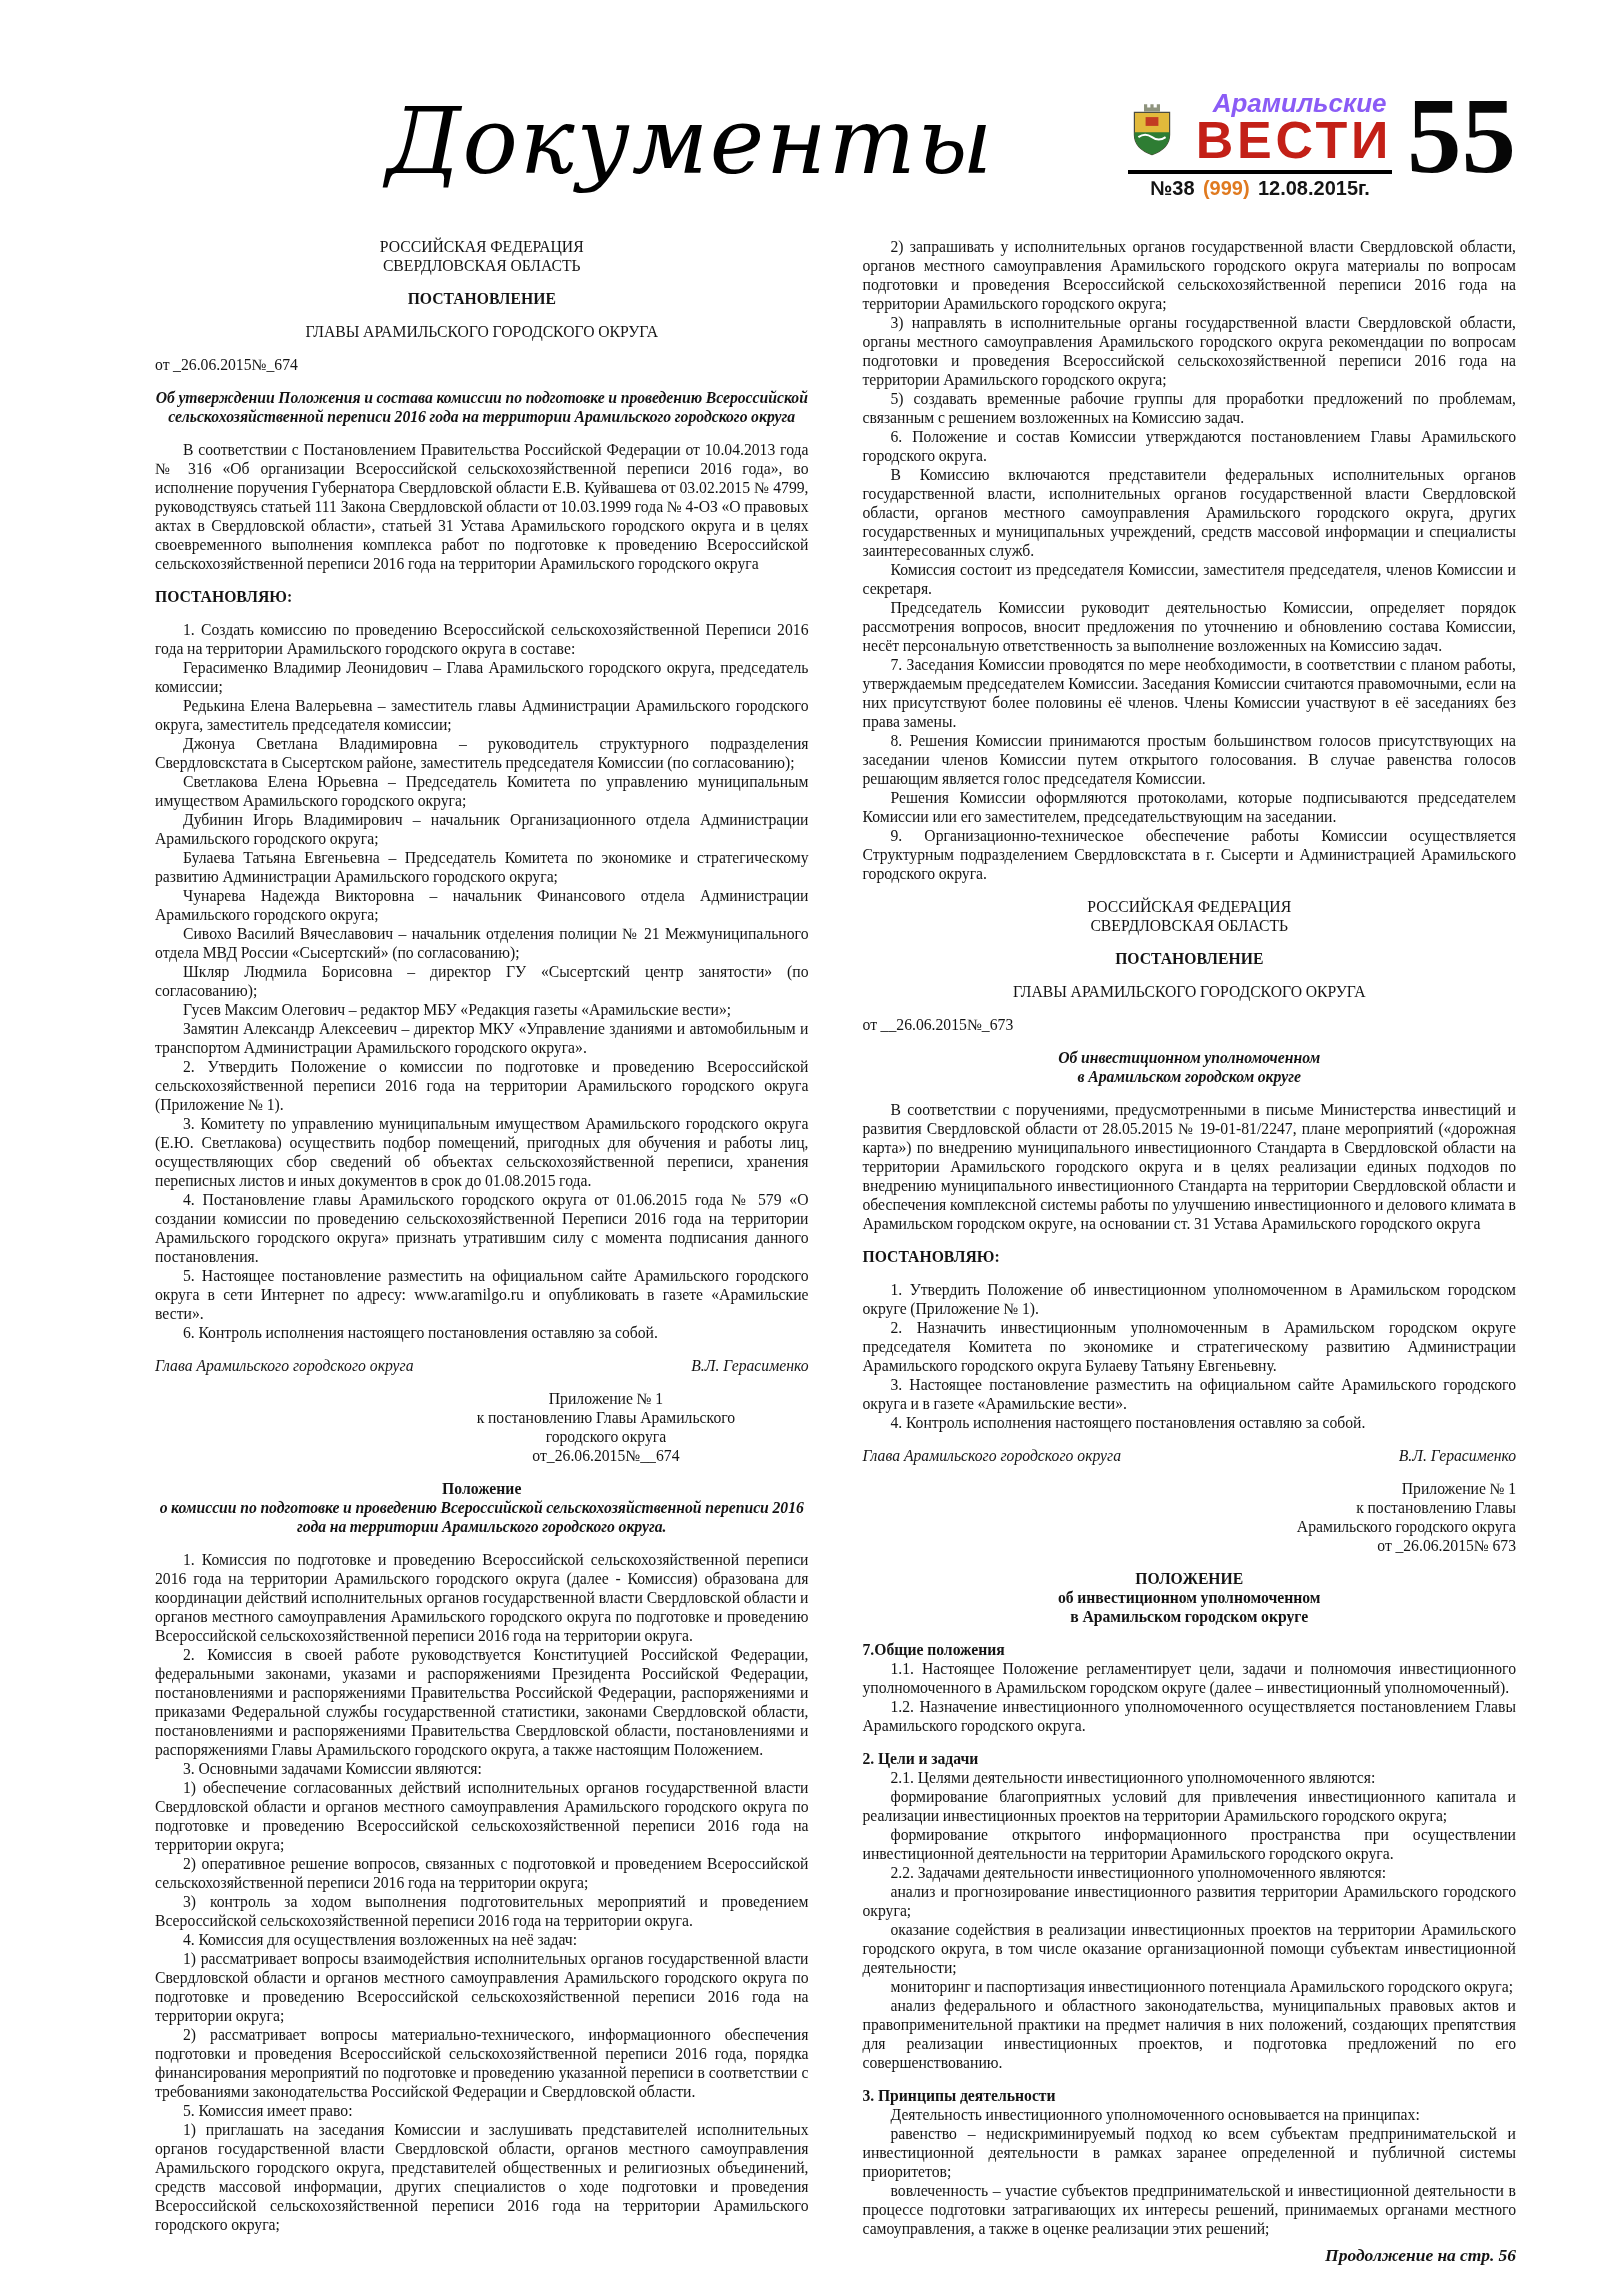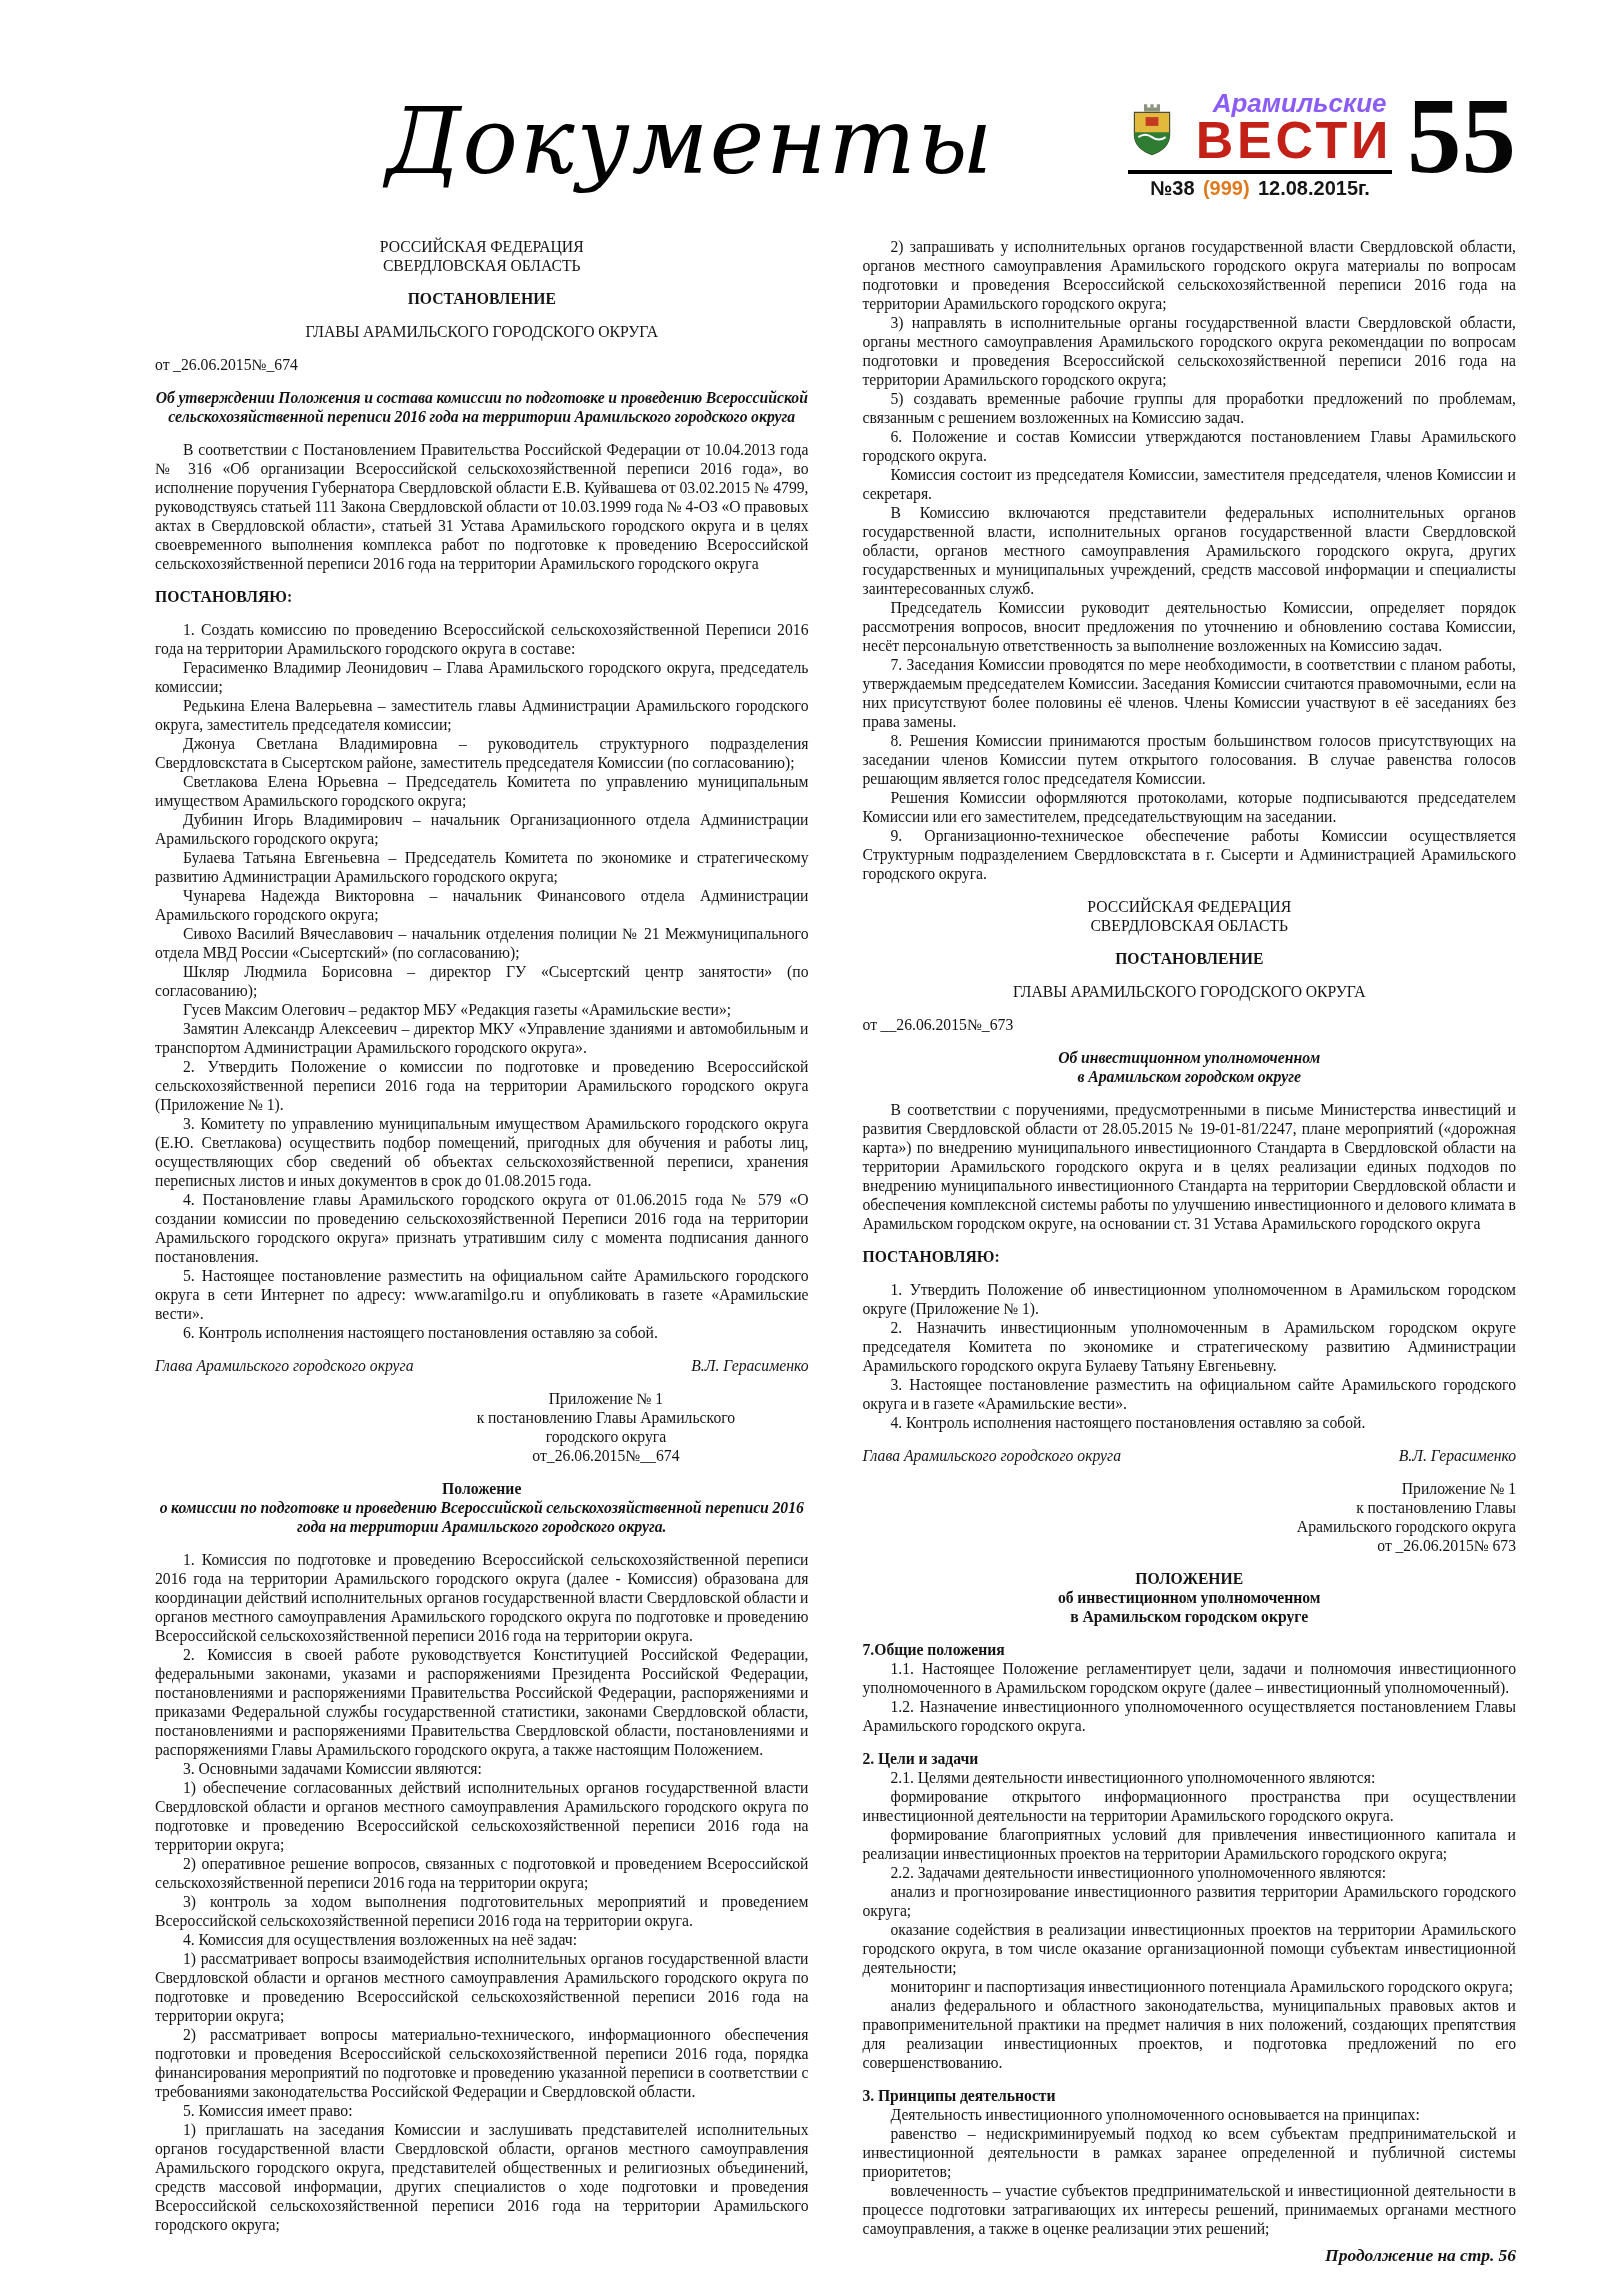--- a/index.html
+++ b/index.html
@@ -147,22 +147,22 @@
         <p class="para j">1) рассматривает вопросы взаимодействия исполнительных органов государственной власти Свердловской области и органов местного самоуправления Арамильского городского округа по подготовке и проведению Всероссийской сельскохозяйственной переписи 2016 года на территории округа;</p>
         <p class="para j">2) рассматривает вопросы материально-технического, информационного обеспечения подготовки и проведения Всероссийской сельскохозяйственной переписи 2016 года, порядка финансирования мероприятий по подготовке и проведению указанной переписи в соответствии с требованиями законодательства Российской Федерации и Свердловской области.</p>
         <p class="para j">5. Комиссия имеет право:</p>
         <p class="para j">1) приглашать на заседания Комиссии и заслушивать представителей исполнительных органов государственной власти Свердловской области, органов местного самоуправления Арамильского городского округа, представителей общественных и религиозных объединений, средств массовой информации, других специалистов о ходе подготовки и проведения Всероссийской сельскохозяйственной переписи 2016 года на территории Арамильского городского округа;</p>
       </section>
     <section class="col">
         <p class="para j">2) запрашивать у исполнительных органов государственной власти Свердловской области, органов местного самоуправления Арамильского городского округа материалы по вопросам подготовки и проведения Всероссийской сельскохозяйственной переписи 2016 года на территории Арамильского городского округа;</p>
         <p class="para j">3) направлять в исполнительные органы государственной власти Свердловской области, органы местного самоуправления Арамильского городского округа рекомендации по вопросам подготовки и проведения Всероссийской сельскохозяйственной переписи 2016 года на территории Арамильского городского округа;</p>
         <p class="para j">5) создавать временные рабочие группы для проработки предложений по проблемам, связанным с решением возложенных на Комиссию задач.</p>
         <p class="para j">6. Положение и состав Комиссии утверждаются постановлением Главы Арамильского городского округа.</p>
+        <p class="para j">В Комиссию включаются представители федеральных исполнительных органов государственной власти, исполнительных органов государственной власти Свердловской области, органов местного самоуправления Арамильского городского округа, других государственных и муниципальных учреждений, средств массовой информации и специалисты заинтересованных служб.</p>
         <p class="para j">Комиссия состоит из председателя Комиссии, заместителя председателя, членов Комиссии и секретаря.</p>
-        <p class="para j">В Комиссию включаются представители федеральных исполнительных органов государственной власти, исполнительных органов государственной власти Свердловской области, органов местного самоуправления Арамильского городского округа, других государственных и муниципальных учреждений, средств массовой информации и специалисты заинтересованных служб.</p>
         <p class="para j">Председатель Комиссии руководит деятельностью Комиссии, определяет порядок рассмотрения вопросов, вносит предложения по уточнению и обновлению состава Комиссии, несёт персональную ответственность за выполнение возложенных на Комиссию задач.</p>
         <p class="para j">7. Заседания Комиссии проводятся по мере необходимости, в соответствии с планом работы, утверждаемым председателем Комиссии. Заседания Комиссии считаются правомочными, если на них присутствуют более половины её членов. Члены Комиссии участвуют в её заседаниях без права замены.</p>
         <p class="para j">8. Решения Комиссии принимаются простым большинством голосов присутствующих на заседании членов Комиссии путем открытого голосования. В случае равенства голосов решающим является голос председателя Комиссии.</p>
         <p class="para j">Решения Комиссии оформляются протоколами, которые подписываются председателем Комиссии или его заместителем, председательствующим на заседании.</p>
         <p class="para j">9. Организационно-техническое обеспечение работы Комиссии осуществляется Структурным подразделением Свердловскстата в г. Сысерти и Администрацией Арамильского городского округа.</p>
         <div class="gap"></div>
         <p class="para c">РОССИЙСКАЯ ФЕДЕРАЦИЯ</p>
         <p class="para c">СВЕРДЛОВСКАЯ ОБЛАСТЬ</p>
         <div class="gap"></div>
         <p class="para cb">ПОСТАНОВЛЕНИЕ</p>
@@ -196,22 +196,22 @@
         <p class="para cb">ПОЛОЖЕНИЕ</p>
         <p class="para cb">об инвестиционном уполномоченном</p>
         <p class="para cb">в Арамильском городском округе</p>
         <div class="gap"></div>
         <p class="para h">7.Общие положения</p>
         <p class="para j">1.1. Настоящее Положение регламентирует цели, задачи и полномочия инвестиционного уполномоченного в Арамильском городском округе (далее – инвестиционный уполномоченный).</p>
         <p class="para j">1.2. Назначение инвестиционного уполномоченного осуществляется постановлением Главы Арамильского городского округа.</p>
         <div class="gap"></div>
         <p class="para h">2. Цели и задачи</p>
         <p class="para j">2.1. Целями деятельности инвестиционного уполномоченного являются:</p>
+        <p class="para j">формирование благоприятных условий для привлечения инвестиционного капитала и реализации инвестиционных проектов на территории Арамильского городского округа;</p>
         <p class="para j">формирование открытого информационного пространства при осуществлении инвестиционной деятельности на территории Арамильского городского округа.</p>
-        <p class="para j">формирование благоприятных условий для привлечения инвестиционного капитала и реализации инвестиционных проектов на территории Арамильского городского округа;</p>
         <p class="para j">2.2. Задачами деятельности инвестиционного уполномоченного являются:</p>
         <p class="para j">анализ и прогнозирование инвестиционного развития территории Арамильского городского округа;</p>
         <p class="para j">оказание содействия в реализации инвестиционных проектов на территории Арамильского городского округа, в том числе оказание организационной помощи субъектам инвестиционной деятельности;</p>
         <p class="para j">мониторинг и паспортизация инвестиционного потенциала Арамильского городского округа;</p>
         <p class="para j">анализ федерального и областного законодательства, муниципальных правовых актов и правоприменительной практики на предмет наличия в них положений, создающих препятствия для реализации инвестиционных проектов, и подготовка предложений по его совершенствованию.</p>
         <div class="gap"></div>
         <p class="para h">3. Принципы деятельности</p>
         <p class="para j">Деятельность инвестиционного уполномоченного основывается на принципах:</p>
         <p class="para j">равенство – недискриминируемый подход ко всем субъектам предпринимательской и инвестиционной деятельности в рамках заранее определенной и публичной системы приоритетов;</p>
         <p class="para j">вовлеченность – участие субъектов предпринимательской и инвестиционной деятельности в процессе подготовки затрагивающих их интересы решений, принимаемых органами местного самоуправления, а также в оценке реализации этих решений;</p>

